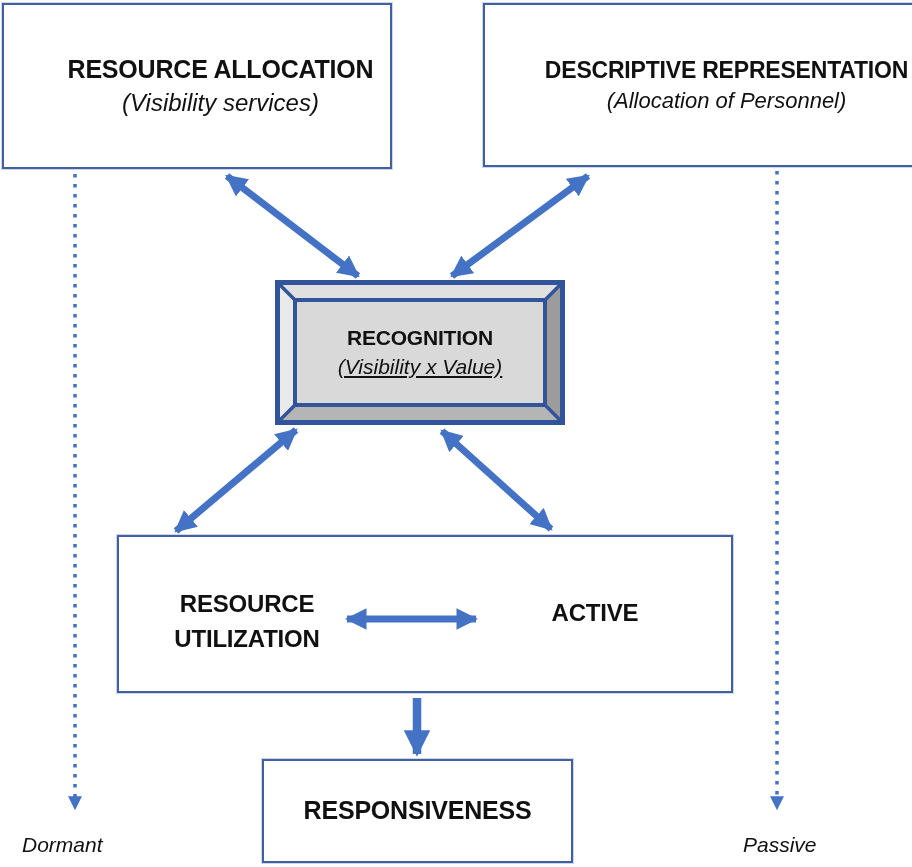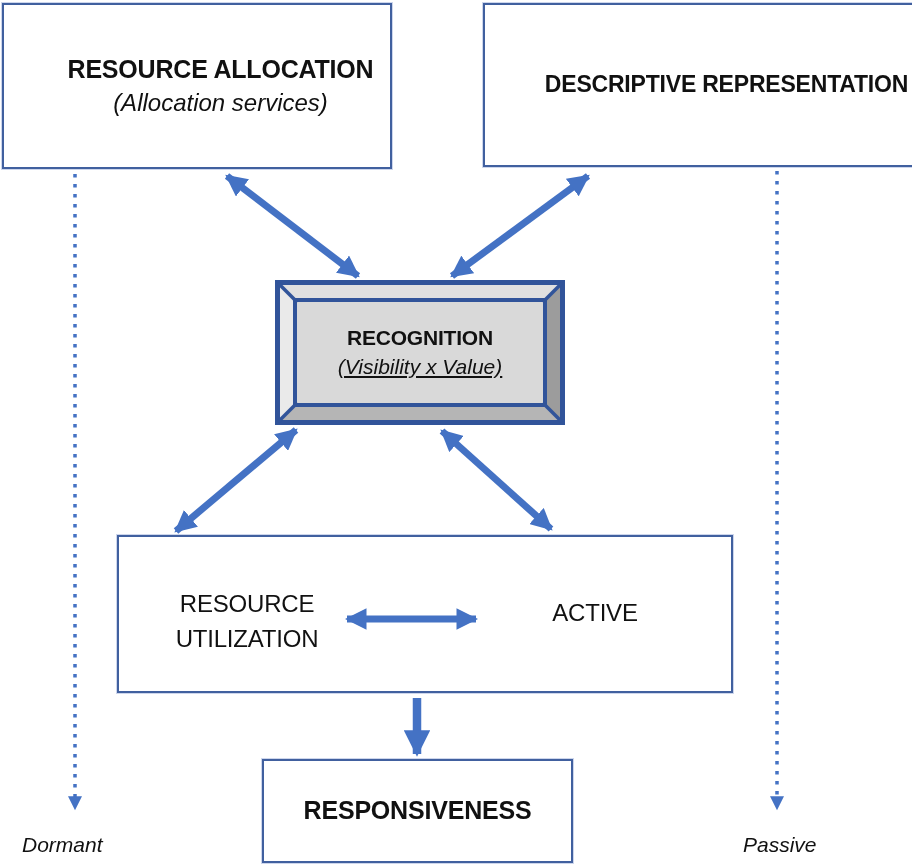--- a/index.html
+++ b/index.html
@@ -46,21 +46,21 @@
   #bevel-panel{
     width:100%;height:100%;box-sizing:border-box;border:4px solid var(--bevel-blue);
     background:var(--panel-gray);
     display:flex;flex-direction:column;align-items:center;justify-content:center;
   }
   #bevel-panel .box-title{font-size:21px;}
   #bevel-panel .box-sub{font-size:21px;text-decoration:underline;}
   
   #box-mid{left:117px;top:535px;width:616px;height:158px;display:block;}
   .mid-text{
-    position:absolute;text-align:center;font-weight:normal;font-size:24px;
+    position:absolute;text-align:center;font-weight:bold;font-size:24px;
     line-height:1.45;letter-spacing:-0.2px;
   }
   #mid-left{left:8px;top:50px;width:240px;}
   #mid-right{left:352px;top:50px;width:248px;margin-top:9px;}
   
   #box-resp{left:262px;top:759px;width:311px;height:104px;}
   #box-resp .box-title{font-size:25px;}
   
   .side-label{
     position:absolute;font-weight:normal;font-style:italic;font-size:21px;z-index:1;
@@ -74,25 +74,26 @@
   .bevel-line{stroke:var(--bevel-blue);stroke-linecap:round;fill:none;}
   .head-fill{fill:var(--arrow-blue);}
 </style>
 </head>
 <body>
 
 <div class="canvas">
 
   <div id="box-ra" class="plainbox">
     <div class="box-title">RESOURCE ALLOCATION</div>
-    <div class="box-sub">(Allocation services)</div>
+    <div class="box-sub">(Visibility services)</div>
   </div>
 
   <div id="box-dr" class="plainbox">
     <div class="box-title">DESCRIPTIVE REPRESENTATION</div>
+    <div class="box-sub">(Allocation of Personnel)</div>
   </div>
 
   <div id="bevel-outer">
     <div id="bevel-band">
       <div id="bevel-panel">
         <div class="box-title">RECOGNITION</div>
         <div class="box-sub">(Visibility x Value)</div>
       </div>
     </div>
   </div>

